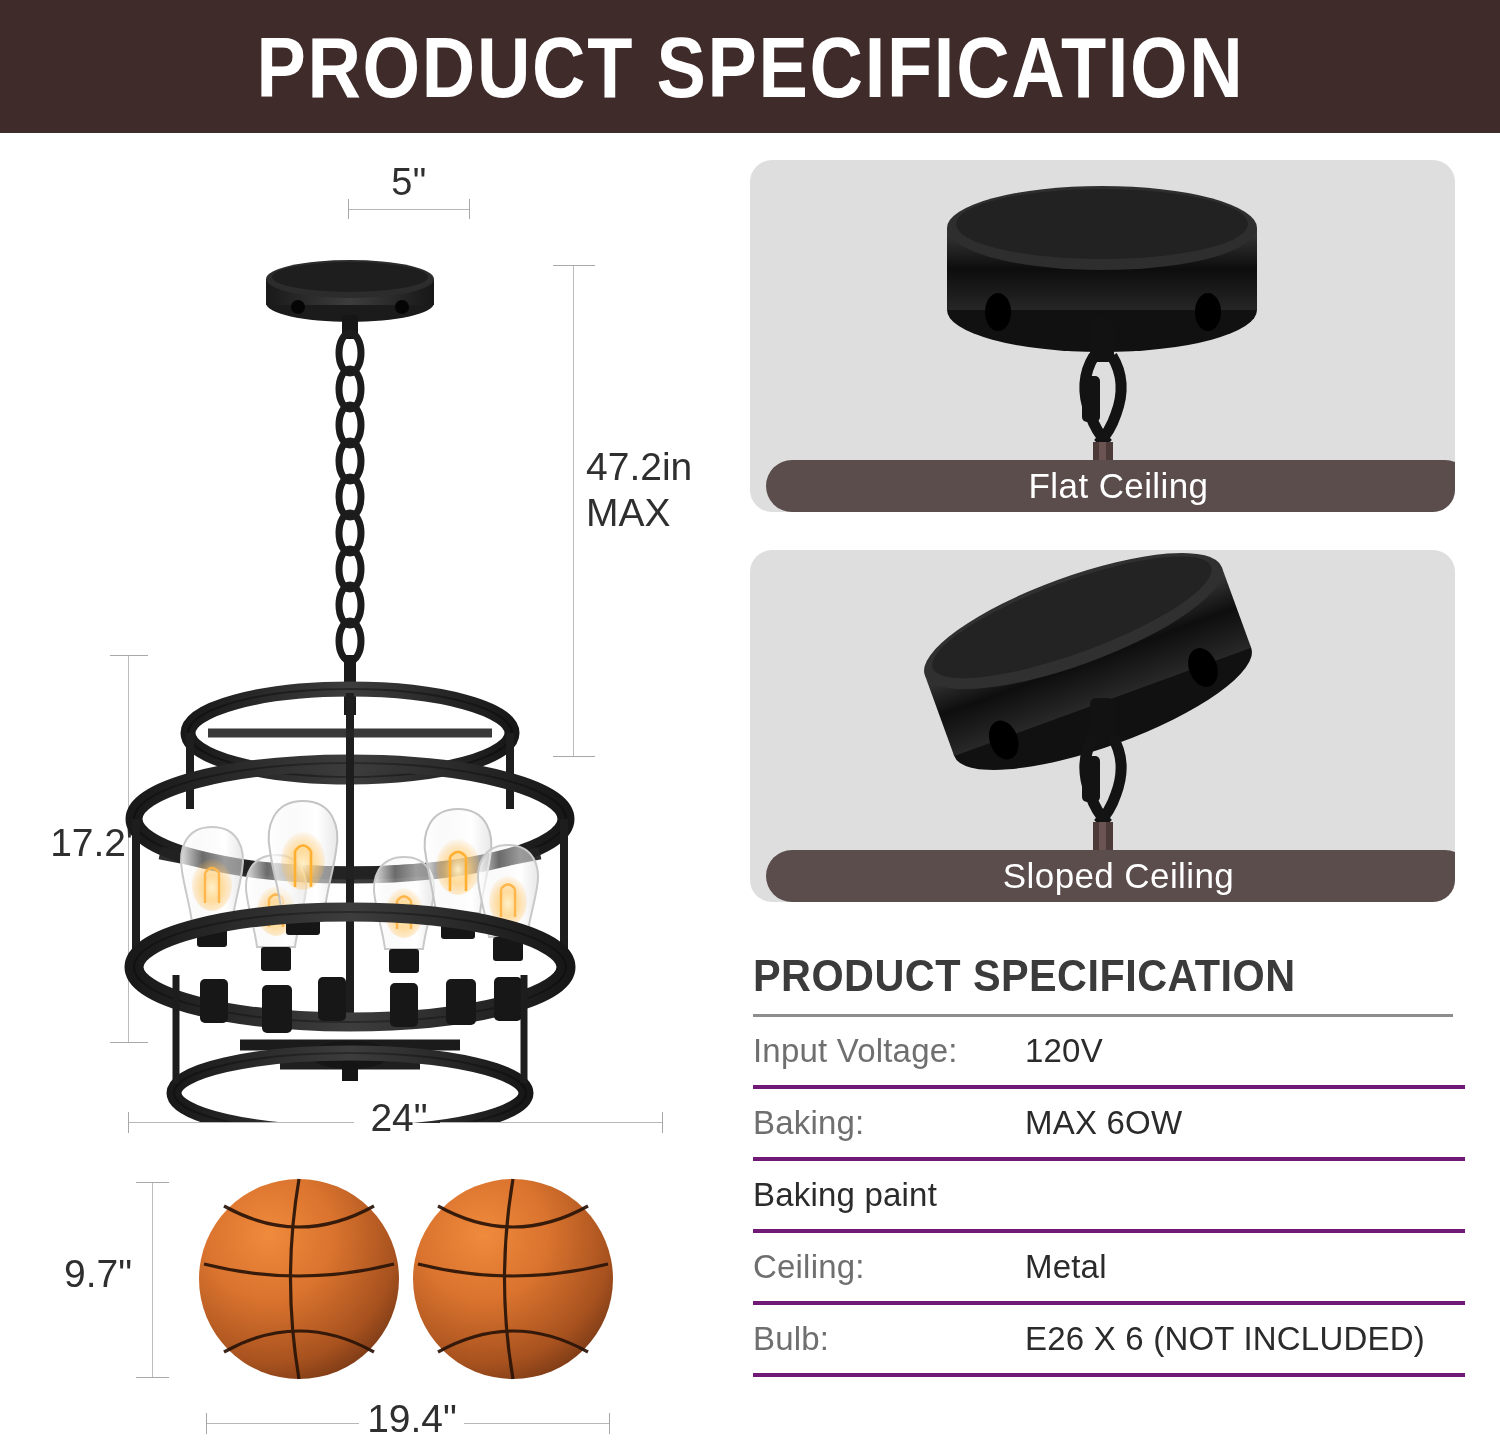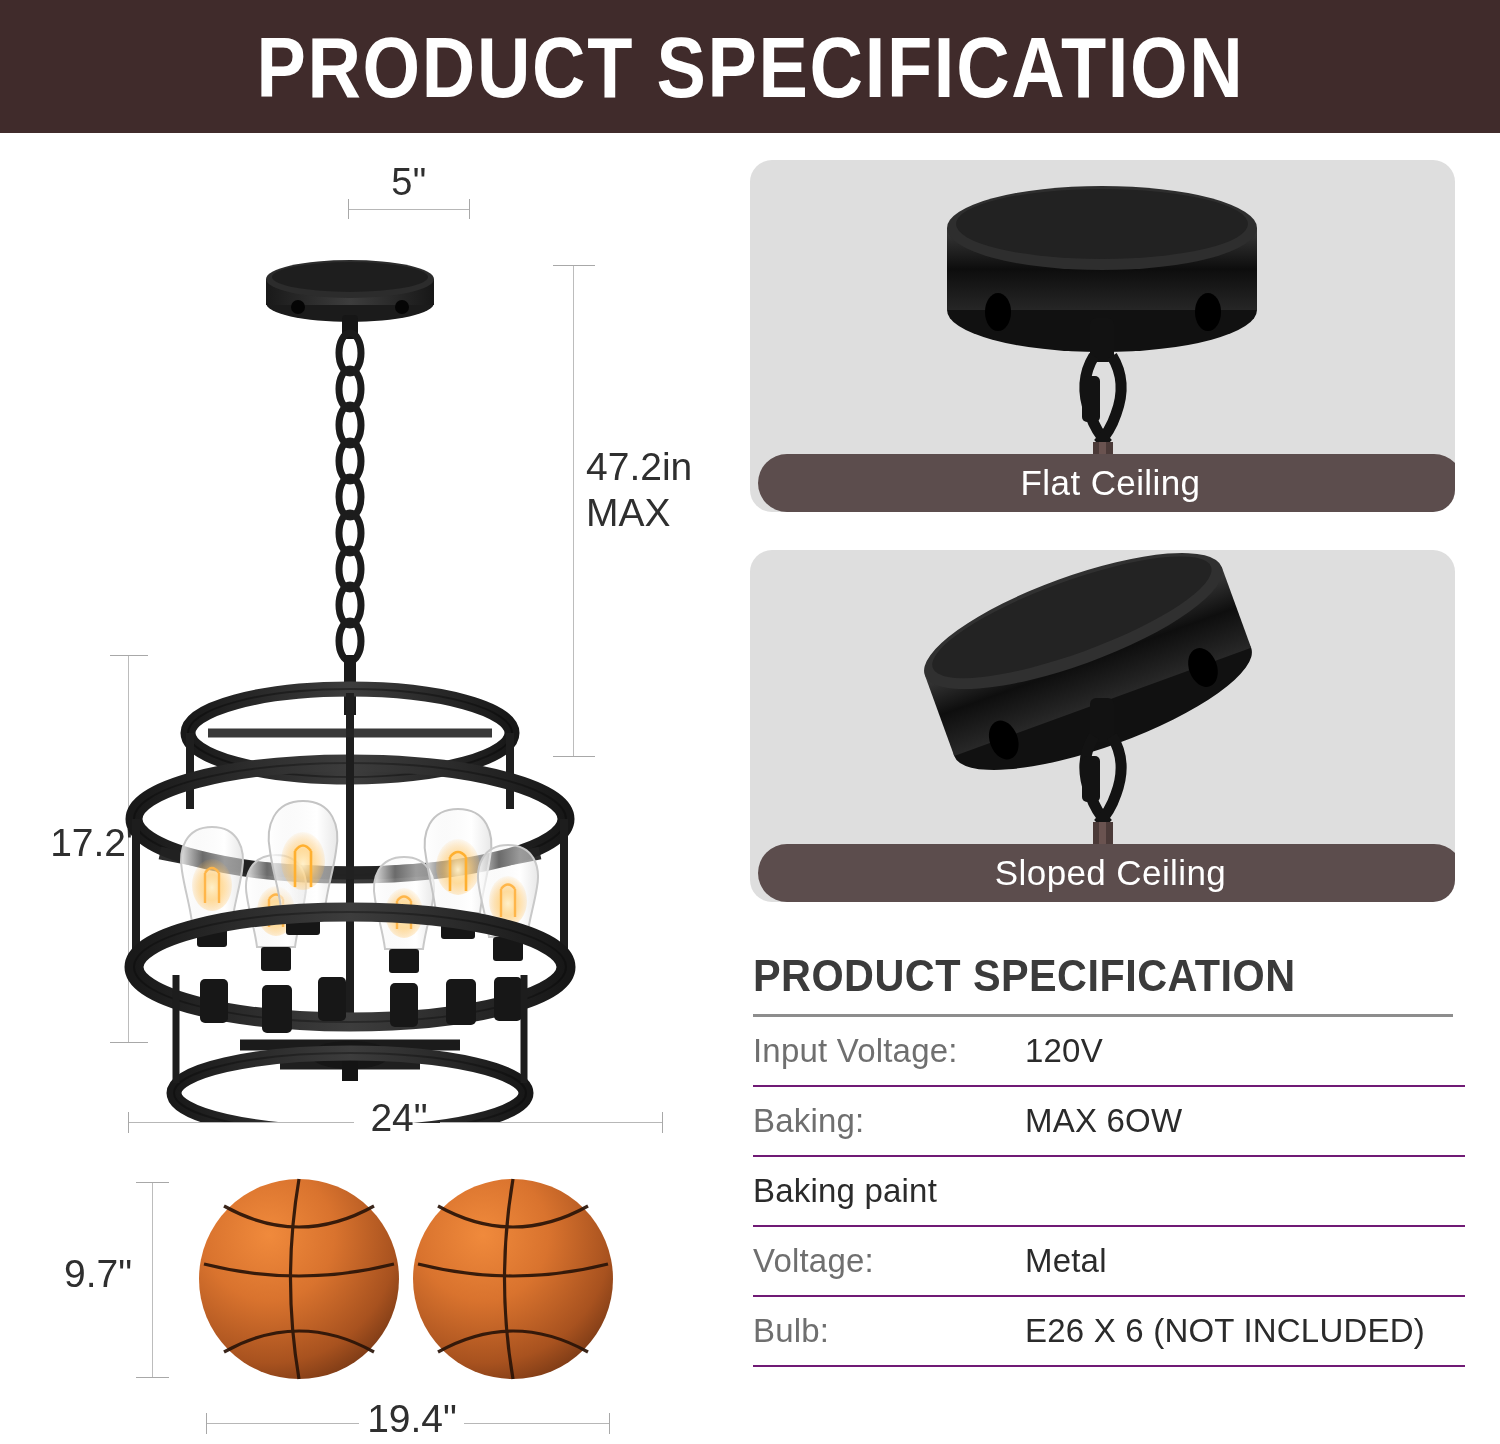--- a/index.html
+++ b/index.html
@@ -85,40 +85,40 @@
   
   #right-col{position:absolute;left:745px;top:160px;width:740px;height:1284px;}
 
   .ceiling-panel{
     position:absolute;left:5px;width:705px;height:352px;
     background:#DEDEDE;border-radius:22px;overflow:hidden;
   }
   #panel-flat{top:0px;}
   #panel-sloped{top:390px;}
   .panel-caption{
-    position:absolute;left:8px;bottom:0;width:100%;height:58px;
+    position:absolute;left:16px;bottom:0;width:100%;height:52px;
     background:#5C4D4D;display:flex;align-items:center;justify-content:center;border-radius:32px;
   }
   .panel-caption span{
     color:#fff;font-size:35px;font-weight:400;letter-spacing:.4px;
     font-family:"Liberation Sans",sans-serif;
   }
   .panel-art{position:absolute;left:0;top:0;width:100%;height:100%;}
 
   
   #spec-block{position:absolute;left:8px;top:790px;width:712px;}
   #spec-heading{
     font-size:45px;color:#3b3b3b;font-weight:700;letter-spacing:.5px;
     transform:scaleX(.92);transform-origin:left center;white-space:nowrap;
     font-family:"Liberation Sans",sans-serif;
   }
   #spec-rule{width:700px;height:3px;background:#8d8d8d;margin-top:12px;}
   .spec-row{
     display:flex;align-items:center;height:68px;
-    border-bottom:2px solid #701a75;
+    border-bottom:4px solid #701a75;
   }
   .spec-label{
     width:272px;flex:none;color:#6f6f6f;font-size:33px;font-weight:400;
     letter-spacing:.2px;font-family:"Liberation Sans",sans-serif;
   }
   .spec-value{
     color:#2b2b2b;font-size:33px;font-weight:400;letter-spacing:.2px;
     font-family:"Liberation Sans",sans-serif;white-space:nowrap;
   }
 </style>
@@ -431,21 +431,21 @@
       <div class="spec-value">120V</div>
     </div>
     <div class="spec-row">
       <div class="spec-label">Baking:</div>
       <div class="spec-value">MAX 6OW</div>
     </div>
     <div class="spec-row">
       <div class="spec-value">Baking paint</div>
     </div>
     <div class="spec-row">
-      <div class="spec-label">Voltage:</div>
+      <div class="spec-label">Ceiling:</div>
       <div class="spec-value">Metal</div>
     </div>
     <div class="spec-row">
       <div class="spec-label">Bulb:</div>
       <div class="spec-value">E26 X 6 (NOT INCLUDED)</div>
     </div>
   </div>
 
 </div>
 

